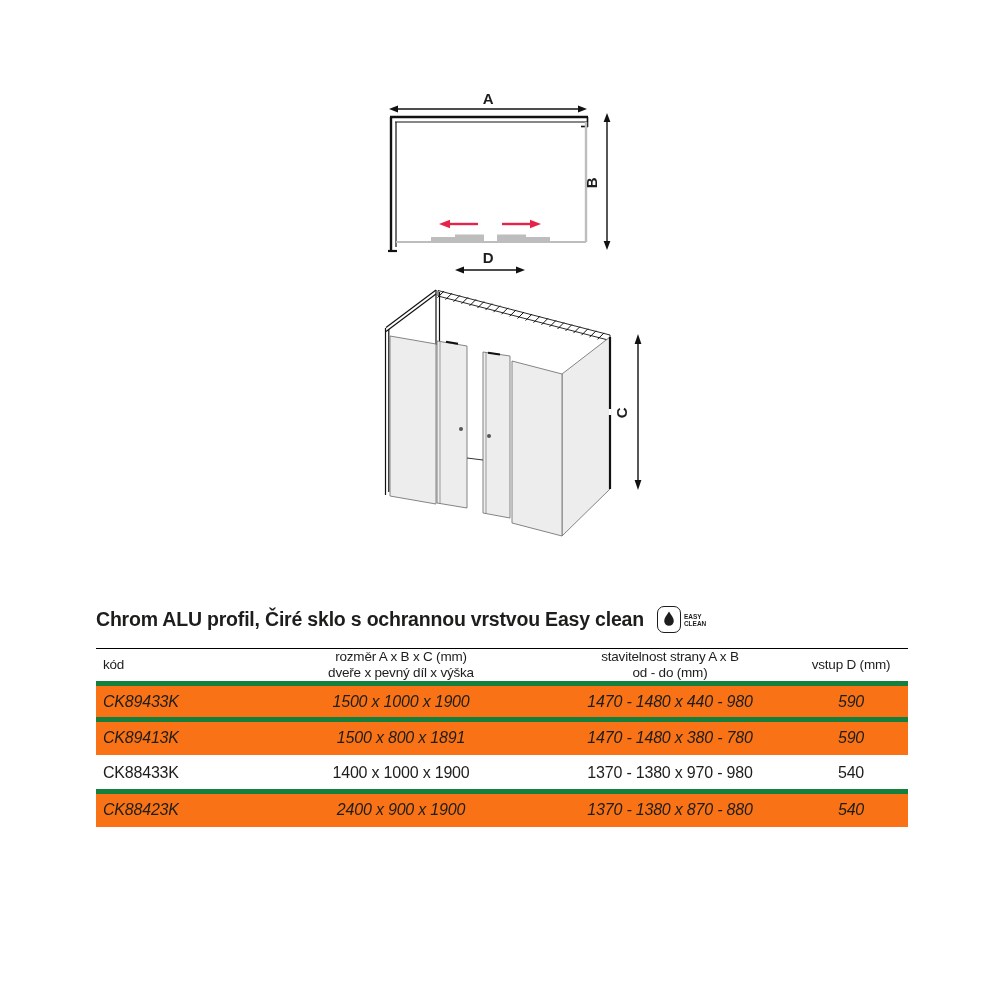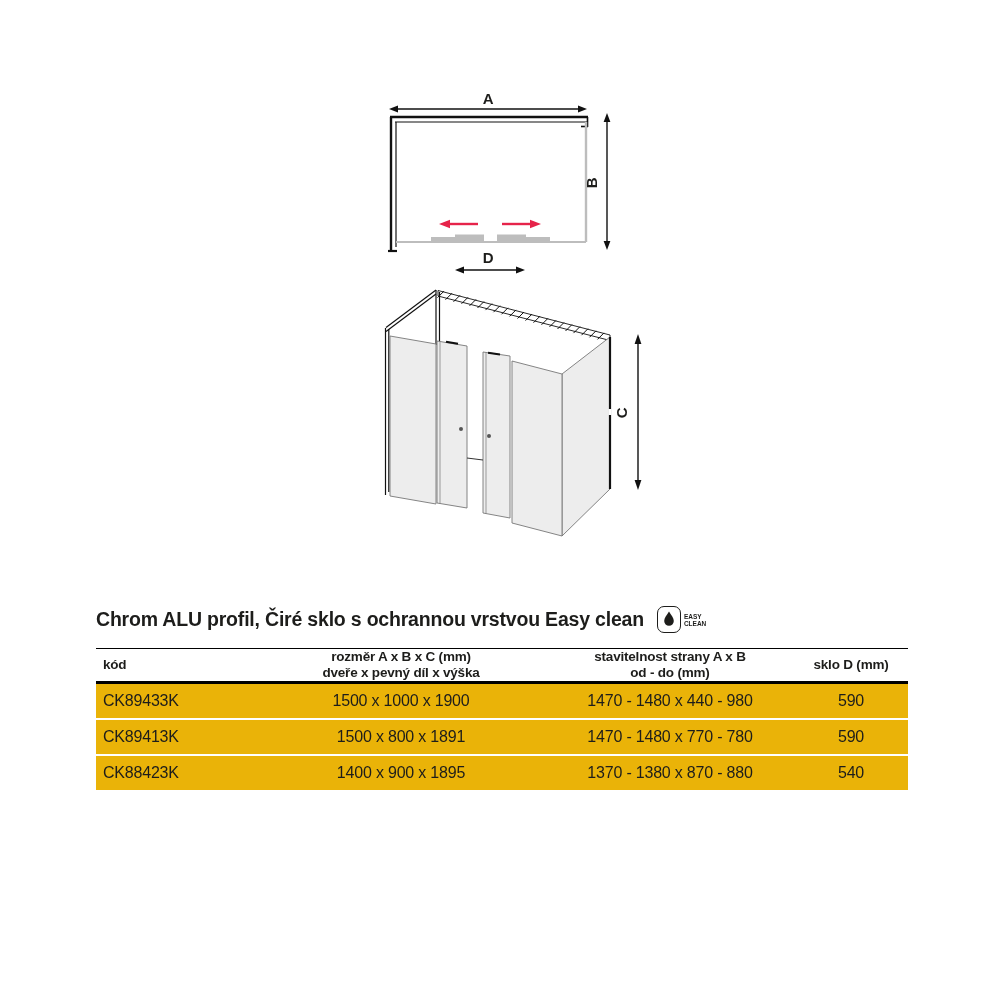--- a/index.html
+++ b/index.html
@@ -23,28 +23,28 @@
           display:flex;align-items:center;justify-content:center;box-sizing:border-box;}
   .ec-text{display:flex;flex-direction:column;line-height:7px;font-size:6.5px;font-weight:bold;letter-spacing:0;}
 
   
   .spec-table{left:96px;top:648px;width:812px;border-collapse:collapse;table-layout:fixed;
               border-top:1.5px solid #000;font-size:16px;letter-spacing:-0.2px;}
   .spec-table col.c1{width:160px;}
   .spec-table col.c2{width:290px;}
   .spec-table col.c3{width:248px;}
   .spec-table col.c4{width:114px;}
-  .spec-table thead tr{height:30px;font-weight:bold;}
+  .spec-table thead tr{height:30px;}
   .spec-table thead td{border-bottom:3px solid #000;font-size:13.5px;line-height:16px;
                        vertical-align:middle;text-align:center;padding:0;}
   .spec-table thead td.left{text-align:left;padding-left:7px;}
   .spec-table tbody tr{height:36px;}
   .spec-table tbody td{text-align:center;vertical-align:middle;padding:0;}
   .spec-table tbody td.left{text-align:left;padding-left:7px;}
-  .spec-table tbody tr.odd td{background:#eab308;border-top:2px solid #15803d;border-bottom:2px solid #fff;}
+  .spec-table tbody tr.odd td{background:#f97316;border-top:5px solid #15803d;border-bottom:2px solid #fff;font-style:italic;}
 </style>
 </head>
 <body>
 
 <svg id="topview" class="abs" width="264" height="200" viewBox="0 0 264 200">
 
   <text class="dimlabel" x="120" y="18" text-anchor="middle">A</text>
   <g stroke="#111" fill="#111">
     <line x1="29" y1="23" x2="213" y2="23" stroke-width="1.4"></line>
     <polygon points="21,23 30,19.6 30,26.4" stroke="none"></polygon>
@@ -196,36 +196,42 @@
     <tr>
       <td class="left">kód</td>
       <td>
         <div>rozměr A x B x C (mm)</div>
         <div>dveře x pevný díl x výška</div>
       </td>
       <td>
         <div>stavitelnost strany A x B</div>
         <div>od - do (mm)</div>
       </td>
-      <td>sklo D (mm)</td>
+      <td>vstup D (mm)</td>
     </tr>
   </thead>
   <tbody>
     <tr class="odd">
       <td class="left">CK89433K</td>
       <td>1500 x 1000 x 1900</td>
       <td>1470 - 1480 x 440 - 980</td>
       <td>590</td>
     </tr>
     <tr class="odd">
       <td class="left">CK89413K</td>
       <td>1500 x 800 x 1891</td>
-      <td>1470 - 1480 x 770 - 780</td>
+      <td>1470 - 1480 x 380 - 780</td>
       <td>590</td>
+    </tr>
+    <tr>
+      <td class="left">CK88433K</td>
+      <td>1400 x 1000 x 1900</td>
+      <td>1370 - 1380 x 970 - 980</td>
+      <td>540</td>
     </tr>
     <tr class="odd">
       <td class="left">CK88423K</td>
-      <td>1400 x 900 x 1895</td>
+      <td>2400 x 900 x 1900</td>
       <td>1370 - 1380 x 870 - 880</td>
       <td>540</td>
     </tr>
   </tbody>
 </table>
 
 </body></html>

